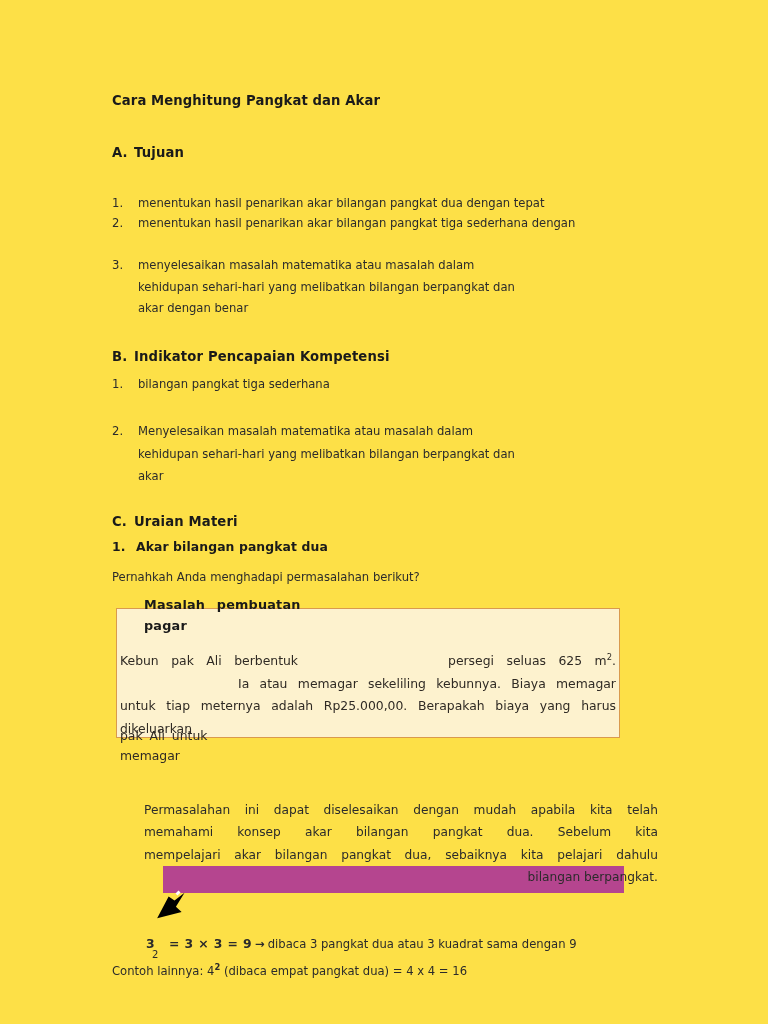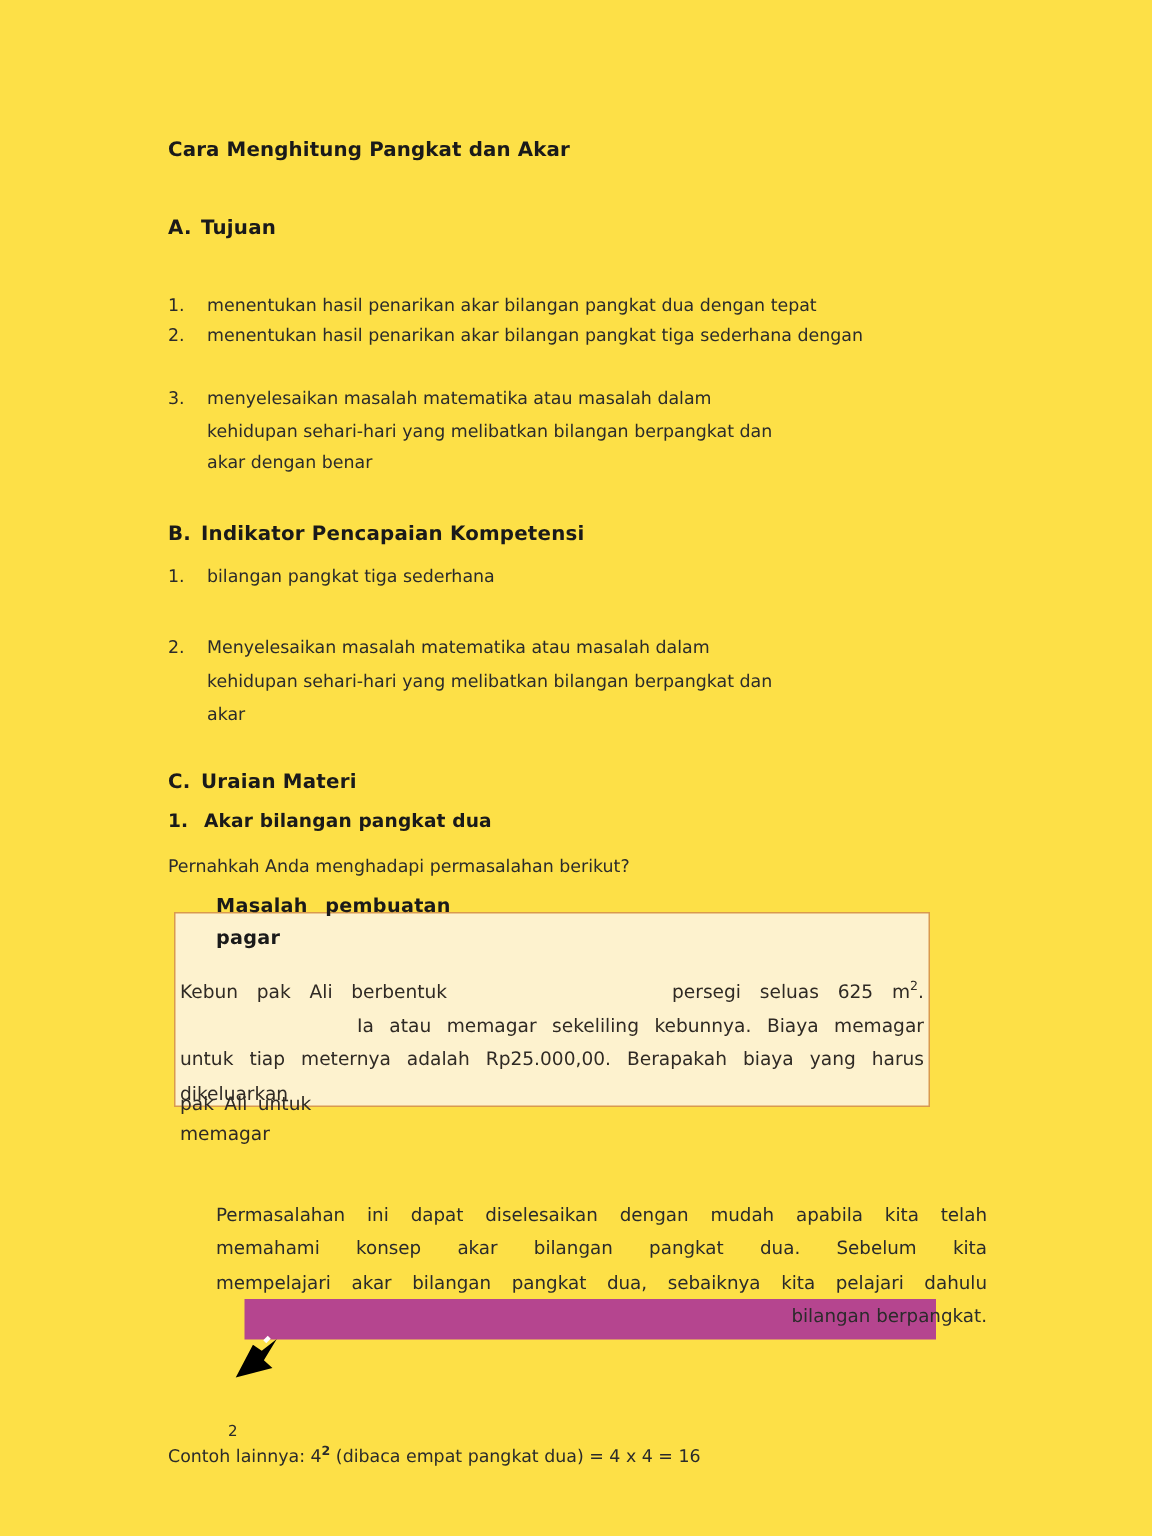--- a/index.html
+++ b/index.html
@@ -308,20 +308,23 @@
 
   <div class="cursor">
     <svg width="34" height="36" viewBox="0 0 34 36" xmlns="http://www.w3.org/2000/svg">
       <g>
         <path d="M26.5 1.5 L3.5 12.0 L10.0 16.0 L4.0 31.5 L12.5 22.0 L19.0 25.0 Z" fill="#000000" transform="rotate(190 15 16)"></path>
         <path d="M19.5 3.5 L22.5 0.5 L24.5 2.5 L21.5 5.5 Z" fill="#ffffff"></path>
       </g>
     </svg>
   </div>
 
+  <div class="math-line math-1">
+    <span class="indent"></span><span class="bold">3</span><span class="bold" style="padding-left:14px;">= 3 × 3 = 9</span><span class="arrow">→</span><span>dibaca 3 pangkat dua atau 3 kuadrat sama dengan 9</span>
+  </div>
 
   <div class="exp-stray">2</div>
 
   <div class="math-line math-2">
     <span>Contoh lainnya: 4</span><span class="sup">2</span><span> (dibaca empat pangkat dua) = 4 x 4  = 16</span>
   </div>
 
 </div>
 
 </body></html>

